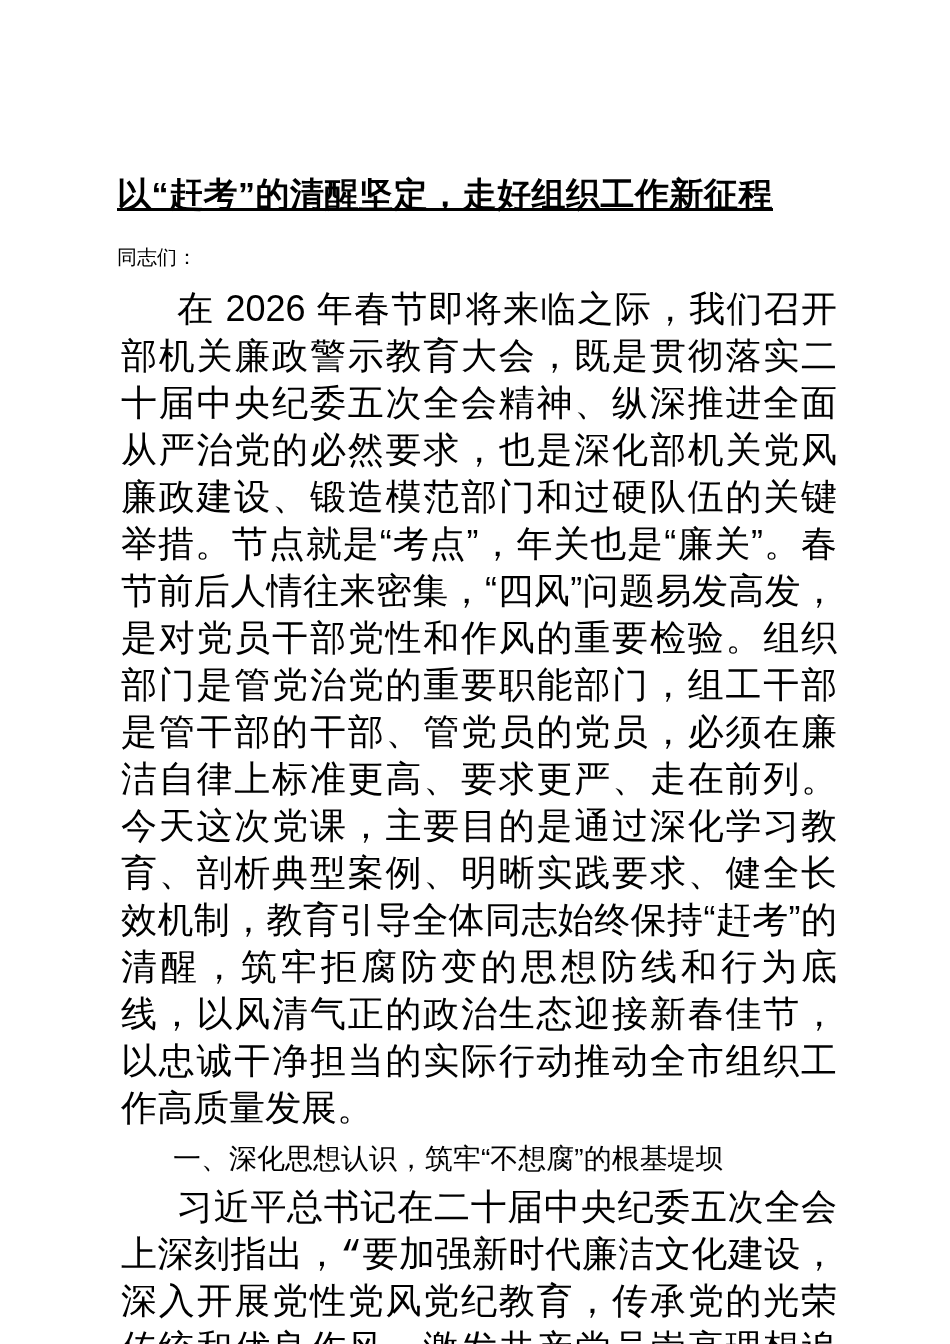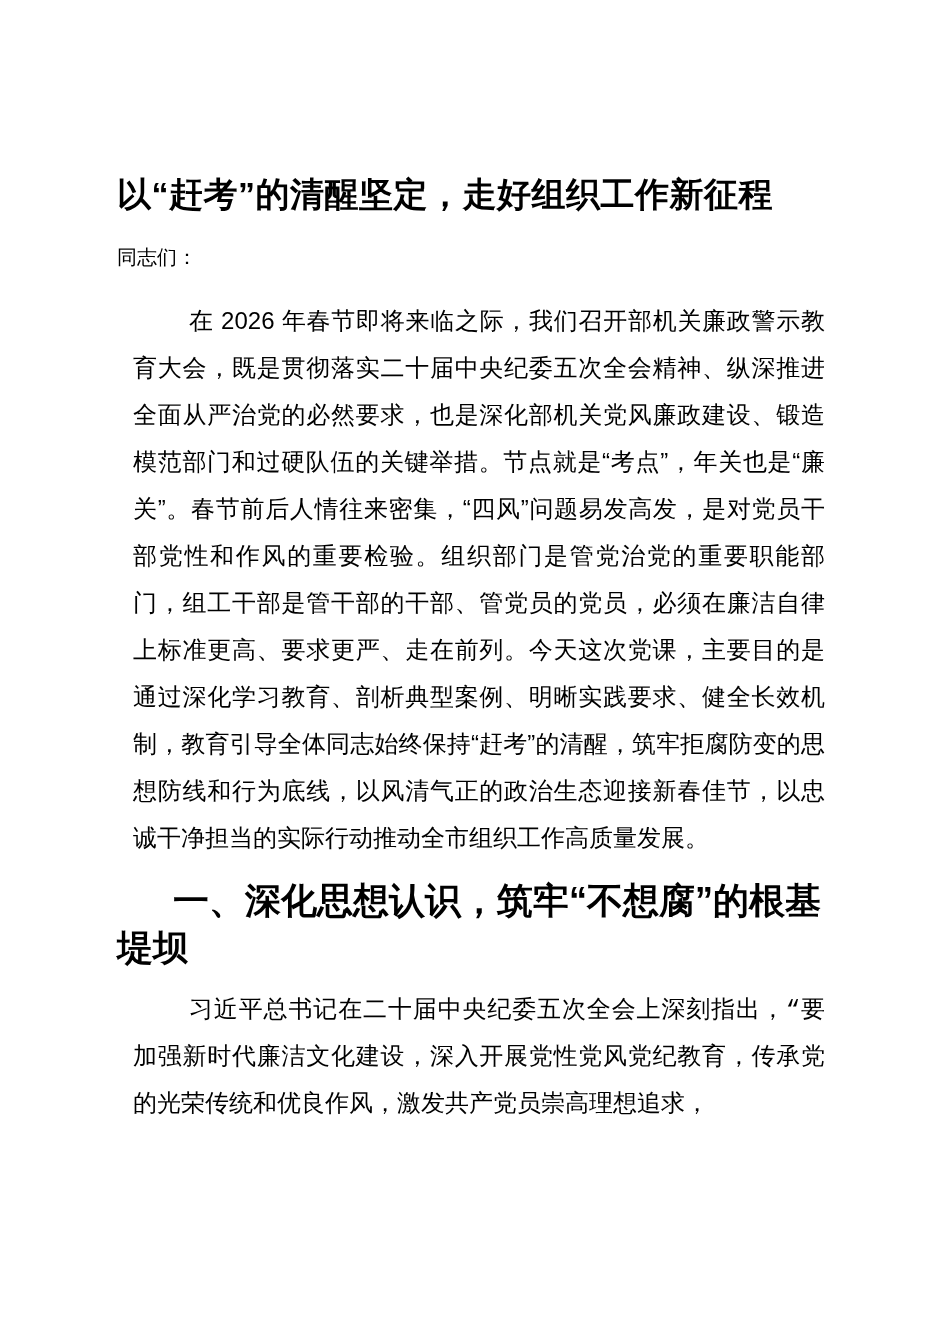--- a/index.html
+++ b/index.html
@@ -32,46 +32,47 @@
   }
 
   .doc-title {
     font-size: 34px;
     font-weight: 700;
     line-height: 52px;
     letter-spacing: 0.5px;
     text-align: left;
     margin: 0 0 14px 0;
     white-space: nowrap;
+    text-decoration: underline;
   }
 
   .salutation {
     font-size: 20px;
     line-height: 47px;
     margin: 0 0 2px 0;
     text-align: left;
   }
 
   .body-para {
-    font-size: 24px;
+    font-size: 36px;
     line-height: 47px;
-    margin: 16px;
+    margin: 4px;
     text-indent: 56px;
     text-align: justify;
     text-justify: inter-ideograph;
     letter-spacing: 0px;
   }
 
   .section-heading {
-    font-size: 36px;
+    font-size: 28px;
     line-height: 47px;
     margin: 0;
     text-indent: 56px;
     text-align: left;
-    font-weight: 700;
+    font-weight: 400;
   }
 
   
   .body-para.truncated {
     text-align: justify;
     font-family: Liberation Mono, monospace;
   }
 </style>
 </head>
 <body>

